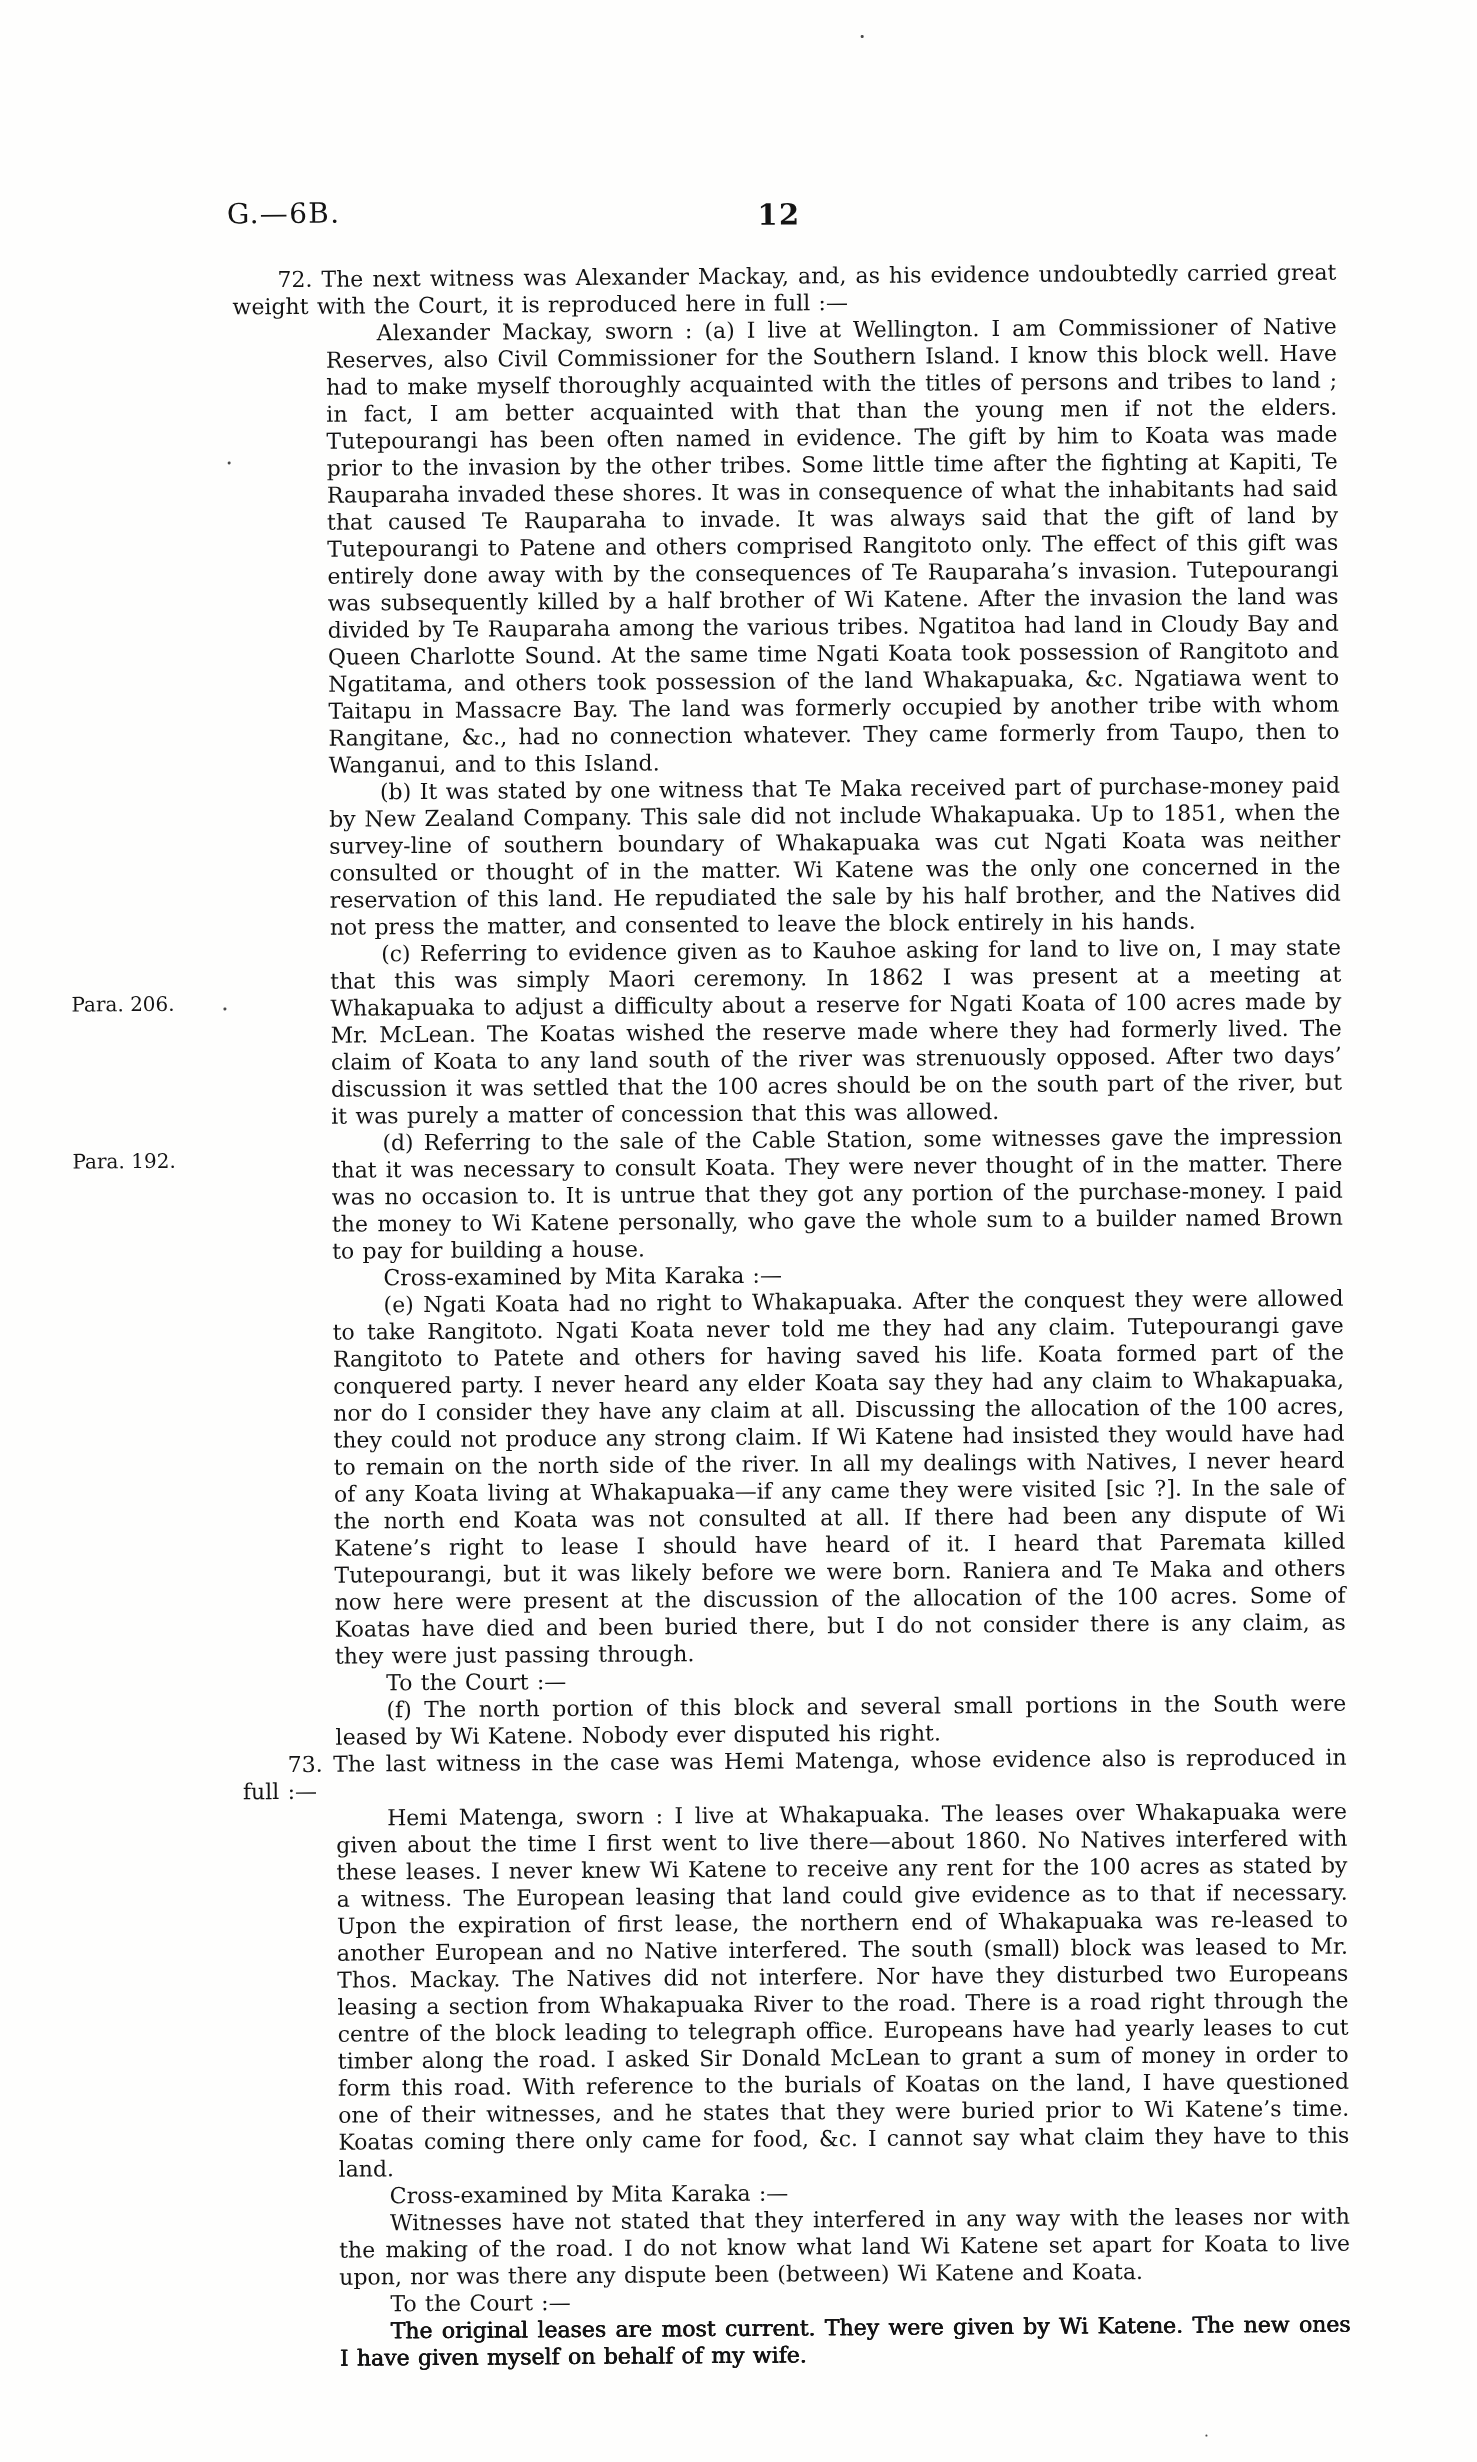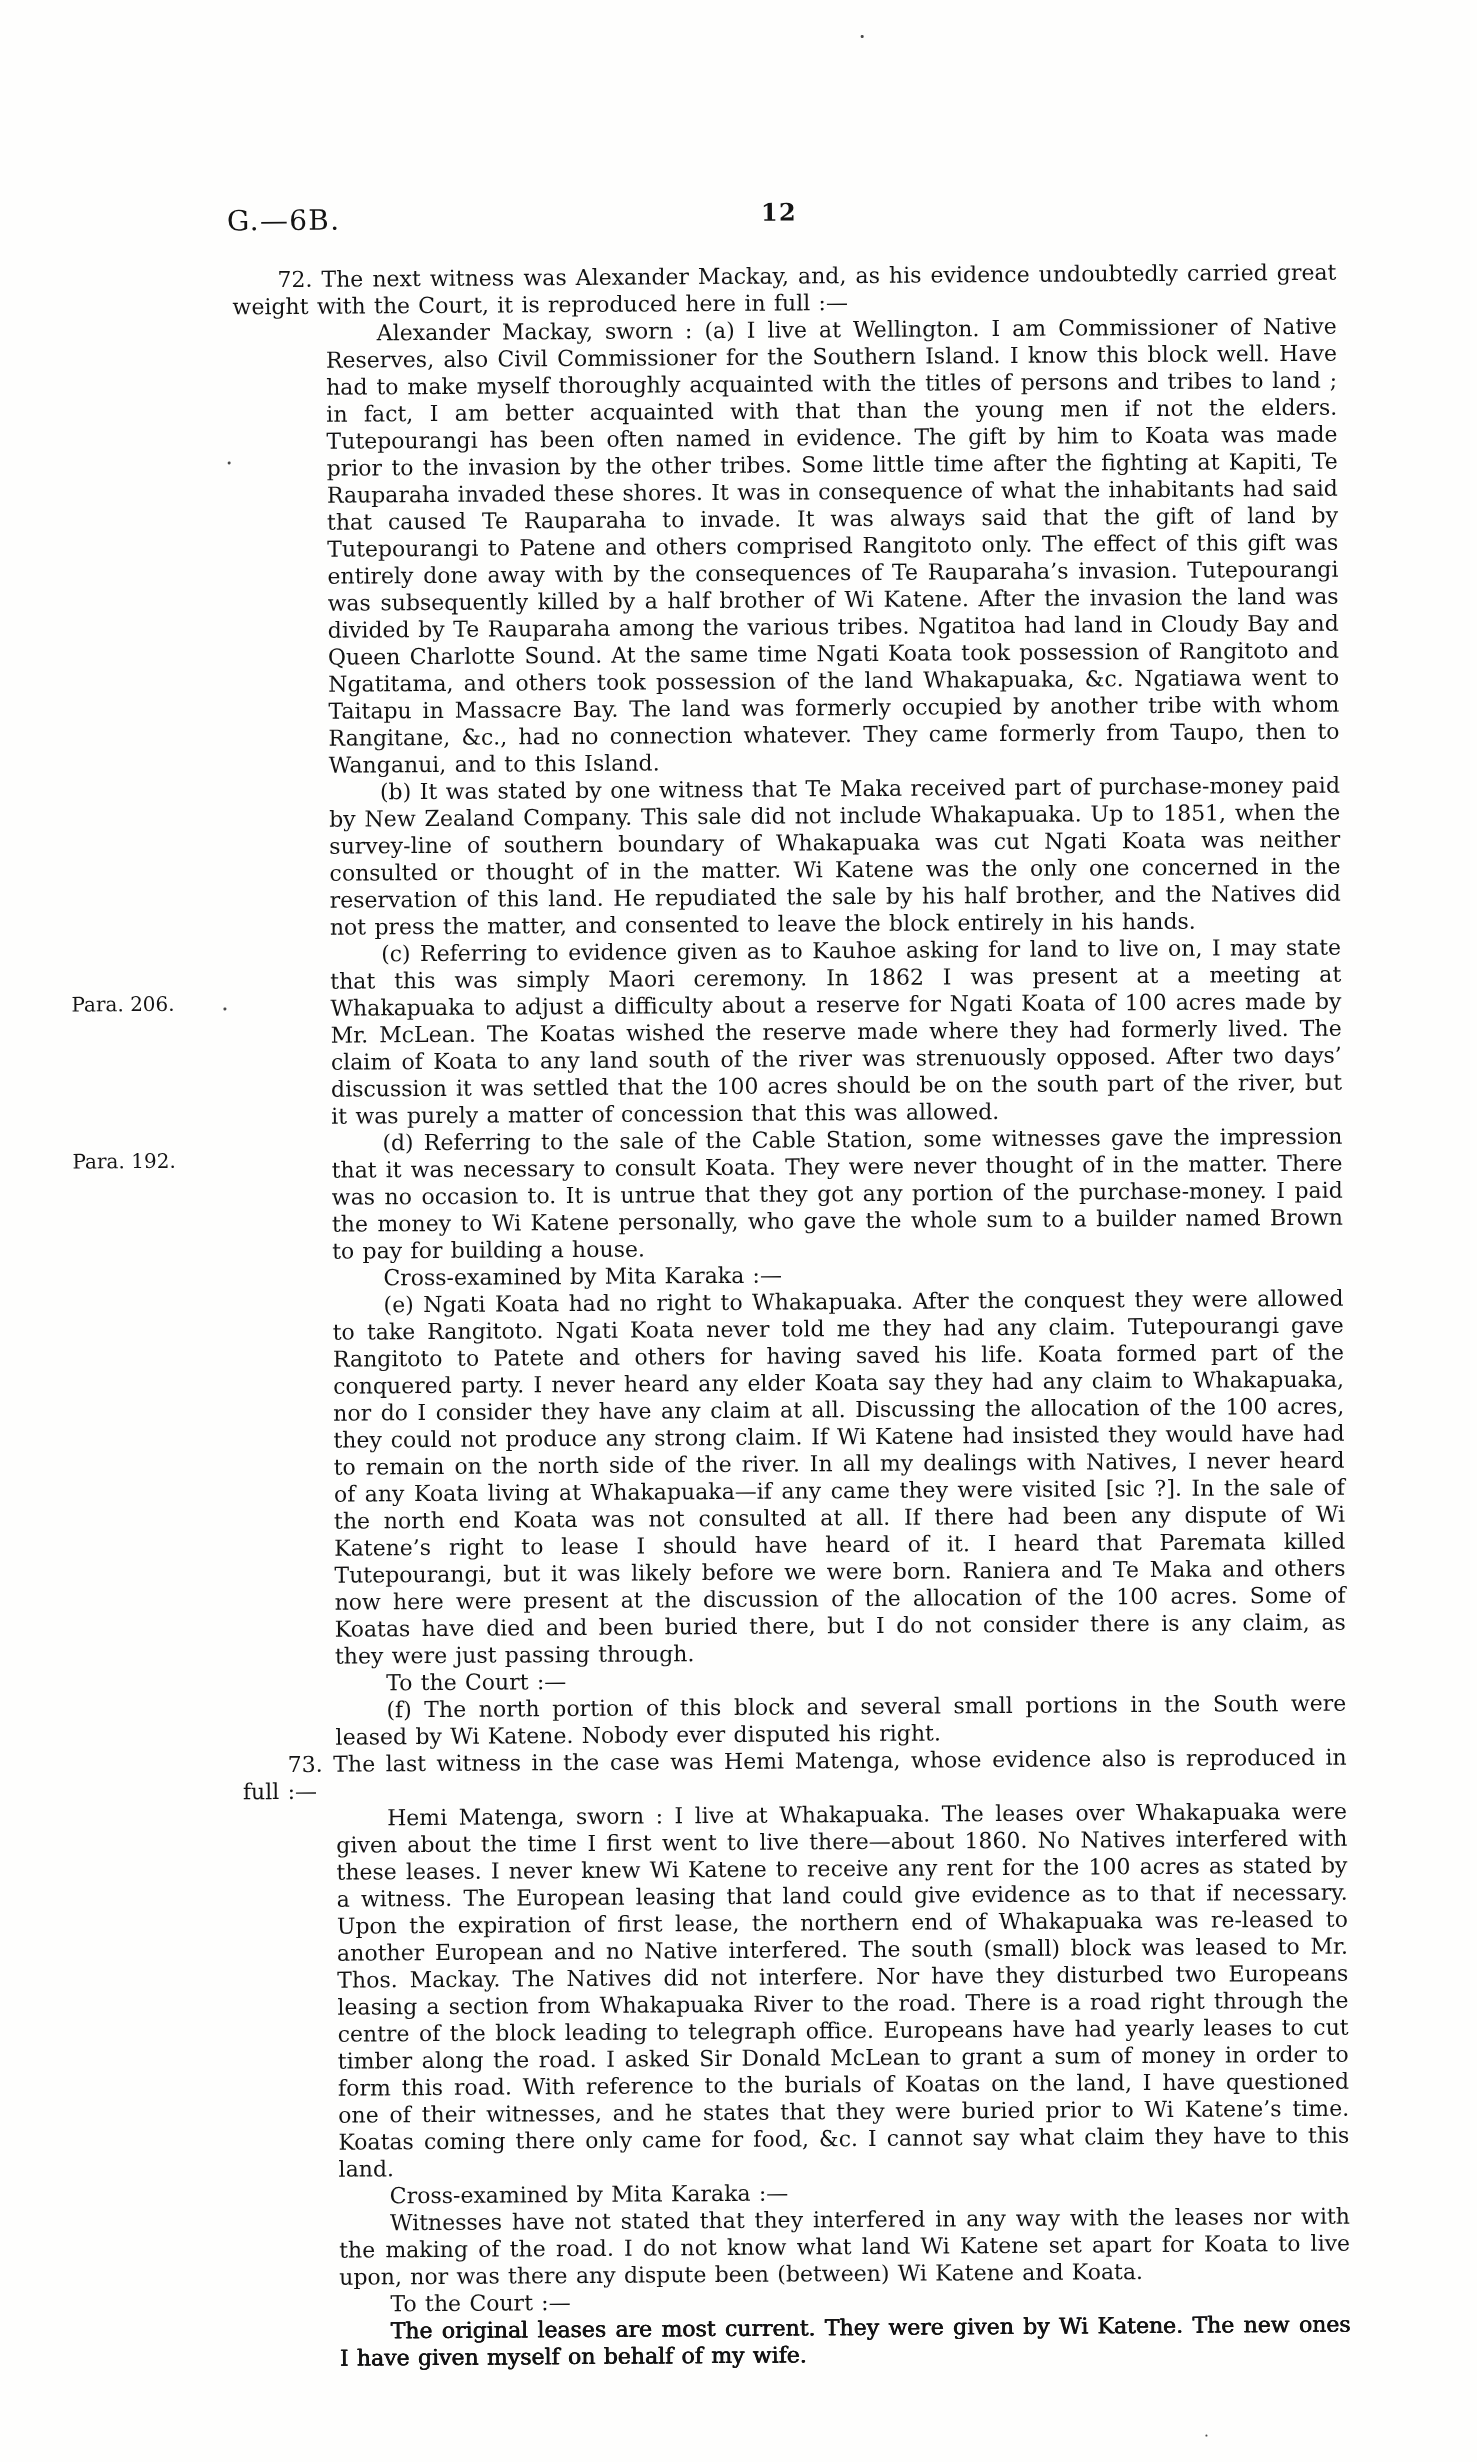--- a/index.html
+++ b/index.html
@@ -13,26 +13,25 @@
   }
   .scan-tilt {
     position: absolute; inset: 0;
     transform: rotate(-0.4deg);
     transform-origin: 0 50%;
   }
   .doc-ref {
     position: absolute; left: 234px; top: 199px;
     font-size: 28px; letter-spacing: 1.3px;
     white-space: nowrap;
-    margin-top: 7px;
   }
   .page-number {
     position: absolute; left: 786px; top: 203px;
     transform: translateX(-50%);
-    font-size: 24px; font-weight: bold; letter-spacing: 1.3px;
+    font-size: 29px; font-weight: bold; letter-spacing: 1.3px;
   }
   .margin-note {
     position: absolute; left: 73px;
     font-size: 20px; white-space: nowrap;
   }
   .margin-note.n1 { top: 993px; }
   .margin-note.n2 { top: 1150px; }
   .document-body {
     position: absolute; left: 239px; top: 268px;
     width: 1104px;

